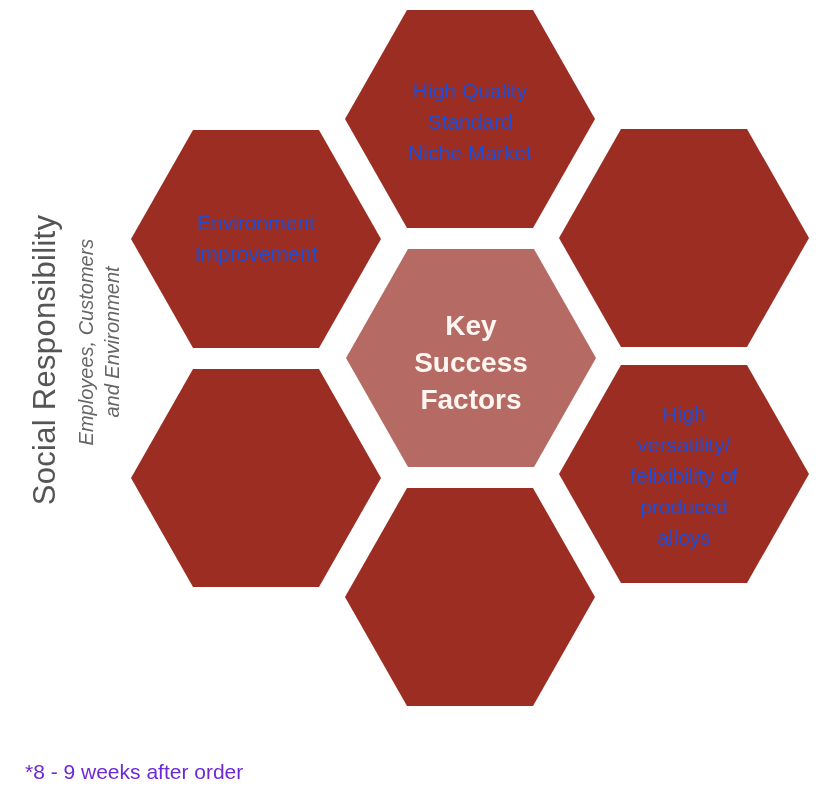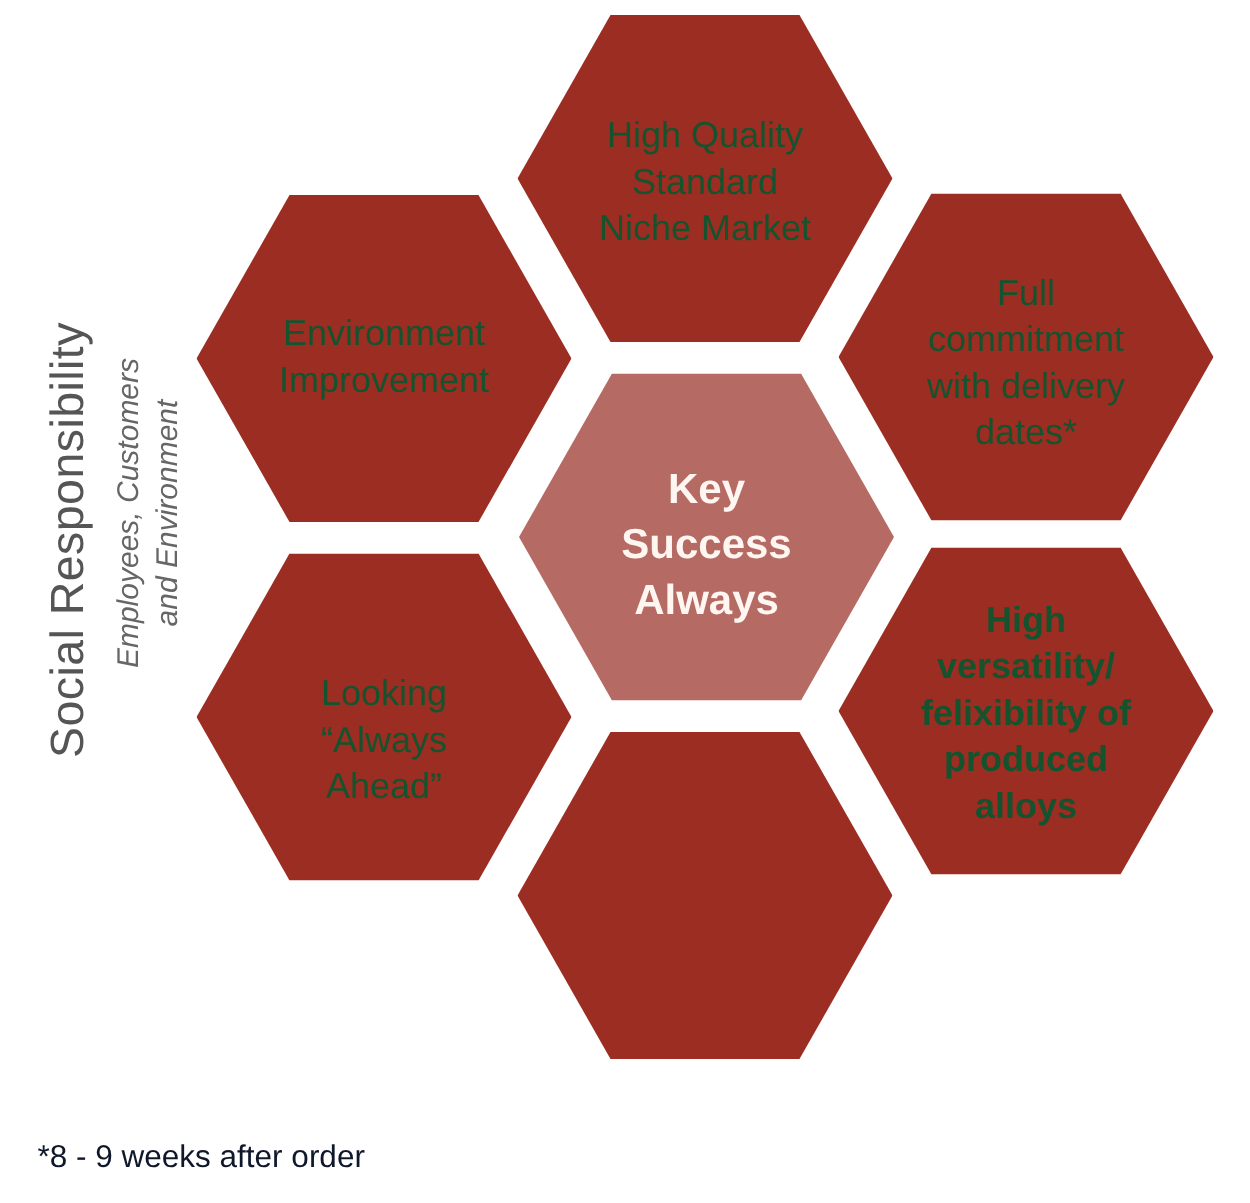--- a/index.html
+++ b/index.html
@@ -1,86 +1,79 @@
 <!DOCTYPE html>
 <html><head>
 <meta charset="utf-8">
 <style>
   html, body { margin:0; padding:0; background:#ffffff; }
   body { width:833px; height:802px; position:relative; overflow:hidden; font-family:"Liberation Sans", "DejaVu Sans", sans-serif; }
   .hex { position:absolute; width:250px; height:218px; }
   .hex svg { position:absolute; left:0; top:0; width:250px; height:218px; }
-  .hex .label { position:absolute; left:0; width:250px; text-align:center; color:#14532d; font-size:24px; line-height:31px; white-space:pre-line; }
+  .hex .label { position:absolute; left:0; width:250px; text-align:center; color:#1d4ed8; font-size:21px; line-height:31px; white-space:pre-line; }
   .hex.center .label { font-weight:bold; font-size:28px; line-height:37px; color:#FFF6F2; }
   .side-title { position:absolute; left:45px; top:360px; transform:translate(-50%,-50%) rotate(-90deg); white-space:nowrap; font-size:31px; color:#555555; font-weight:normal; letter-spacing:0.3px; }
   .side-sub { position:absolute; left:99px; top:342px; transform:translate(-50%,-50%) rotate(-90deg); white-space:pre-line; text-align:center; font-size:20px; line-height:26px; font-style:italic; color:#666666; }
-  .footnote { position:absolute; left:25px; top:760px; font-size:21px; color:#0f172a; }
+  .footnote { position:absolute; left:25px; top:760px; font-size:21px; color:#6d28d9; }
 </style>
 </head>
 <body>
 
 <div class="hex" style="left:345px; top:10px;">
   <svg viewBox="0 0 250 218">
       <polygon points="62,0 188,0 250,109 188,218 62,218 0,109" fill="#9C2D22"></polygon>
     </svg>
   <div class="label" style="top:65px;">High Quality
 Standard
 Niche Market</div>
 </div>
 
 <div class="hex" style="left:559px; top:129px;">
   <svg viewBox="0 0 250 218">
       <polygon points="62,0 188,0 250,109 188,218 62,218 0,109" fill="#9C2D22"></polygon>
     </svg>
-  <div class="label" style="top:51px;">Full
-commitment
-with delivery
-dates*</div>
 </div>
 
 <div class="hex" style="left:559px; top:365px;">
   <svg viewBox="0 0 250 218">
       <polygon points="62,0 188,0 250,109 188,218 62,218 0,109" fill="#9C2D22"></polygon>
     </svg>
-  <div class="label" style="top:33px;font-weight:bold;">High
+  <div class="label" style="top:33px;">High
 versatility/
 felixibility of
 produced
 alloys</div>
 </div>
 
 <div class="hex" style="left:345px; top:488px;">
   <svg viewBox="0 0 250 218">
       <polygon points="62,0 188,0 250,109 188,218 62,218 0,109" fill="#9C2D22"></polygon>
     </svg>
 </div>
 
 <div class="hex" style="left:131px; top:369px;">
   <svg viewBox="0 0 250 218">
       <polygon points="62,0 188,0 250,109 188,218 62,218 0,109" fill="#9C2D22"></polygon>
     </svg>
-  <div class="label" style="top:78px;">Looking
-“Always
-Ahead”</div>
 </div>
 
 <div class="hex" style="left:131px; top:130px;">
   <svg viewBox="0 0 250 218">
       <polygon points="62,0 188,0 250,109 188,218 62,218 0,109" fill="#9C2D22"></polygon>
     </svg>
   <div class="label" style="top:77px;">Environment
 Improvement</div>
 </div>
 
 <div class="hex center" style="left:346px; top:249px;">
   <svg viewBox="0 0 250 218">
       <polygon points="62,0 188,0 250,109 188,218 62,218 0,109" fill="#B56A63"></polygon>
     </svg>
   <div class="label" style="top:58px;">Key
 Success
-Always</div>
+Factors</div>
 </div>
 
 <div class="side-title">Social Responsibility</div>
 <div class="side-sub">Employees, Customers
 and Environment</div>
 
 <div class="footnote">*8 - 9 weeks after order</div>
 
 </body></html>

